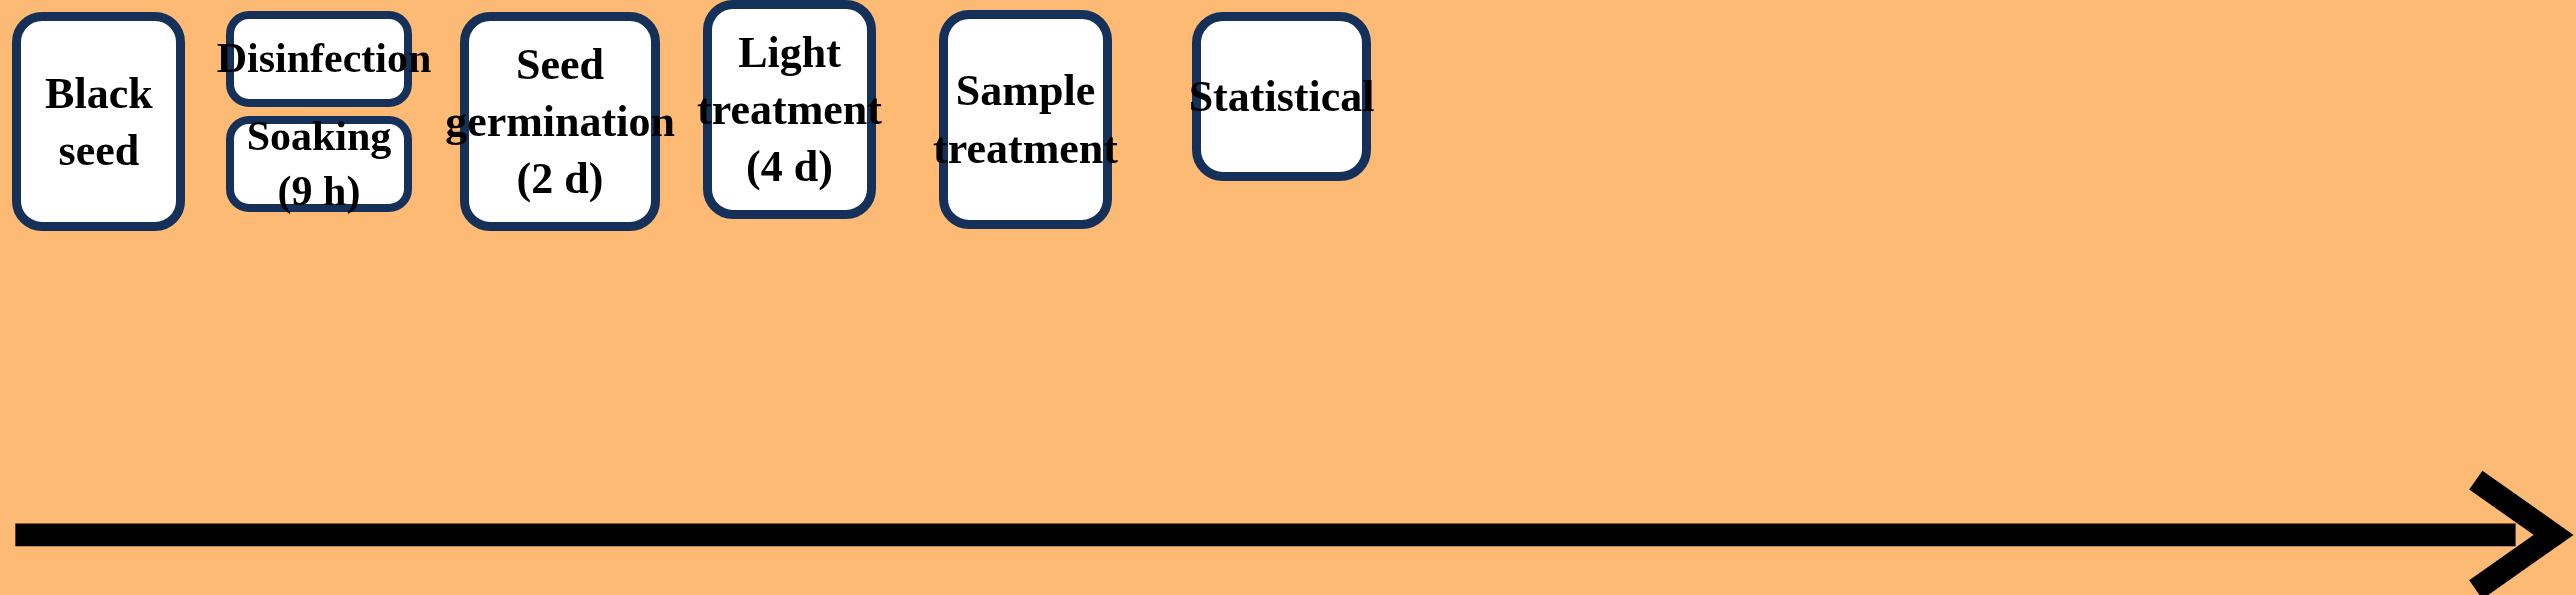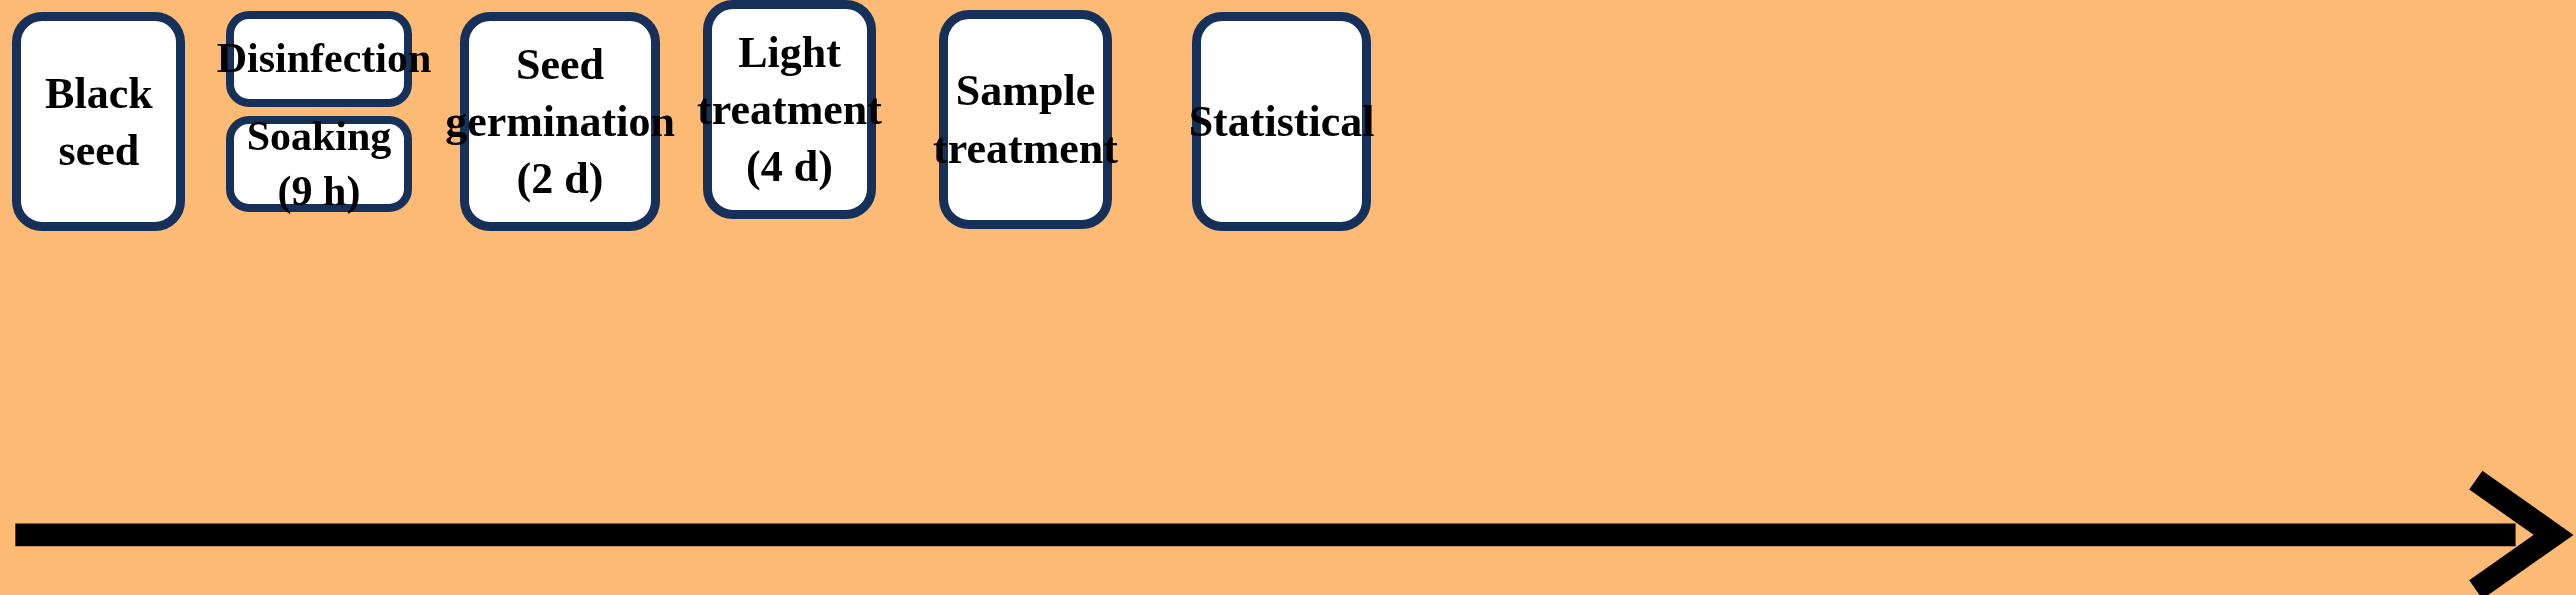--- a/index.html
+++ b/index.html
@@ -87,21 +87,21 @@
     <span class="line">Light</span>
     <span class="line">treatment</span>
     <span class="line">(4 d)</span>
   </div>
 
   <div class="node stage" style="left:939px; top:10px; width:173px; height:219px;text-align:right;">
     <span class="line">Sample</span>
     <span class="line">treatment</span>
   </div>
 
-  <div class="node stage" style="left:1192px; top:12.4px; width:179px; height:219px;">
+  <div class="node stage" style="left:1192px; top:12.4px; width:179px; height:169px;border-radius:31px;">
     <span class="line">Statistical</span>
   </div>
 
   <svg id="arrow-wrap" viewBox="0 0 2913 673" width="2576" height="595" xmlns="http://www.w3.org/2000/svg">
     <line x1="17" y1="605" x2="2845" y2="605" stroke="#000000" stroke-width="26" stroke-linecap="butt"></line>
     <polyline points="2800,543 2888,605 2800,667" fill="none" stroke="#000000" stroke-width="26" stroke-linecap="butt" stroke-linejoin="miter"></polyline>
   </svg>
 
 </div>
 

